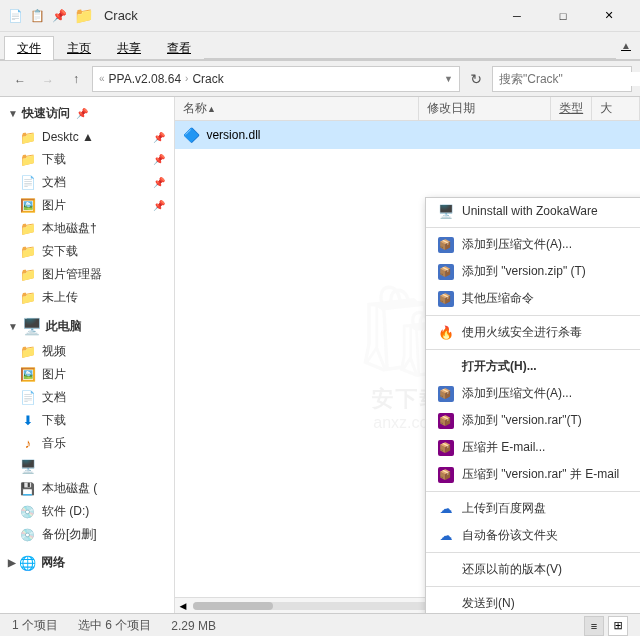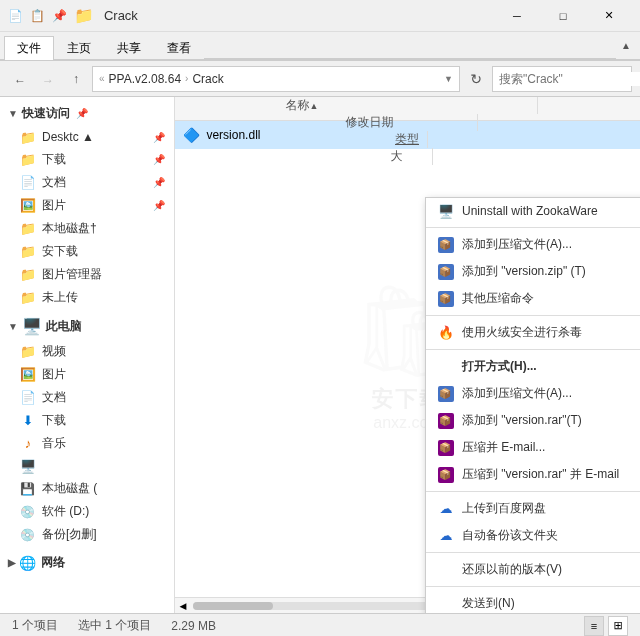--- a/index.html
+++ b/index.html
@@ -14,21 +14,21 @@
     .title-bar-icon { width: 16px; height: 16px; display: flex; align-items: center; justify-content: center; font-size: 12px; }
     .title-bar-controls { display: flex; gap: 0; }
     .title-bar-btn {
       width: 46px; height: 32px; display: flex; align-items: center; justify-content: center;
       font-size: 11px; cursor: pointer; background: transparent; border: none;
     }
     .folder-icon-title { color: #f5a623; font-size: 16px; margin-right: 4px; }
 
     
     .ribbon { background: #f0f0f0; border-bottom: 1px solid #ccc; }
-    .ribbon-tabs { display: flex; height: 28px; padding: 0 4px; border-bottom: 1px solid #ccc; }
+    .ribbon-tabs { display: flex; height: 28px; padding: 0 4px; border-bottom: 1px solid #ccc; text-decoration: underline; }
     .ribbon-tab {
       padding: 0 12px; display: flex; align-items: center; font-size: 12px;
       cursor: pointer; border: 1px solid transparent; border-bottom: none;
       margin-top: 4px; height: 24px;
     }
     .ribbon-tab.active { background: white; border-color: #ccc; border-bottom-color: white; position: relative; z-index: 1; }
 
     
     .address-bar {
       display: flex; align-items: center; height: 36px; padding: 0 8px; gap: 4px;
@@ -70,21 +70,21 @@
       color: #333; font-weight: bold; cursor: pointer; gap: 4px;
     }
     .item-icon { width: 16px; height: 16px; display: flex; align-items: center; justify-content: center; font-size: 13px; flex-shrink: 0; }
     .pin-icon { color: #0078d7; font-size: 10px; }
     .item-label { flex: 1; overflow: hidden; text-overflow: ellipsis; white-space: nowrap; }
 
     
     .file-area { flex: 1; background: white; position: relative; overflow: hidden; }
     .file-list-header {
       display: flex; align-items: center; height: 24px; background: #f5f5f5;
-      border-bottom: 1px solid #ddd; font-size: 12px; padding: 0; flex-direction: column;
+      border-bottom: 1px solid #ddd; font-size: 12px; padding: 0;
     }
     .col-header { padding: 0 8px; color: #555; cursor: pointer; white-space: nowrap; border-right: 1px solid #ddd; height: 100%; display: flex; align-items: center; }
     .col-header.sort-asc::after { content: ' ▲'; font-size: 9px; }
     .col-name { width: 260px; }
     .col-date { width: 140px; }
     .col-type { flex: 1; text-decoration: underline; }
     .file-row {
       display: flex; align-items: center; height: 28px; padding: 0;
       cursor: pointer; font-size: 12px; border-bottom: 1px solid transparent;
     }
@@ -372,20 +372,20 @@
         <span class="ctx-label">发送到(N)</span>
 
       </div>
 
     </div>
   </div>
 </div>
 
 <div class="status-bar">
   <span>1 个项目</span>
-  <span>选中 1 个项目</span>
+  <span>选中 6 个项目</span>
   <span>2.29 MB</span>
   <div style="flex:1;"></div>
   <div style="display:flex; gap:4px;">
     <button style="width:20px; height:20px; border:1px solid #ccc; background:#e0e0e0; cursor:pointer; font-size:11px;">≡</button>
     <button style="width:20px; height:20px; border:1px solid #ccc; background:white; cursor:pointer; font-size:11px;">⊞</button>
   </div>
 </div>
 
 </body></html>

